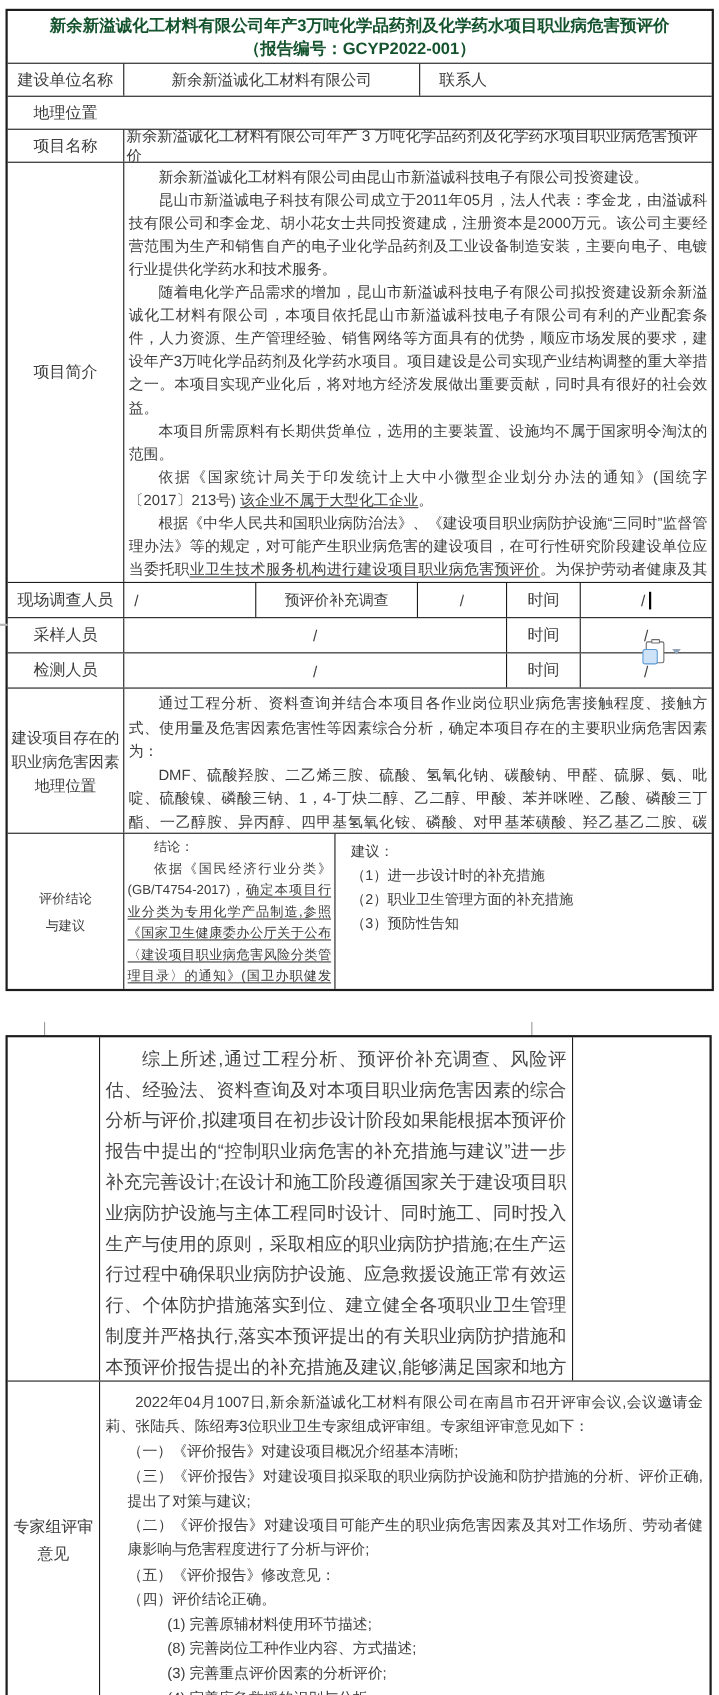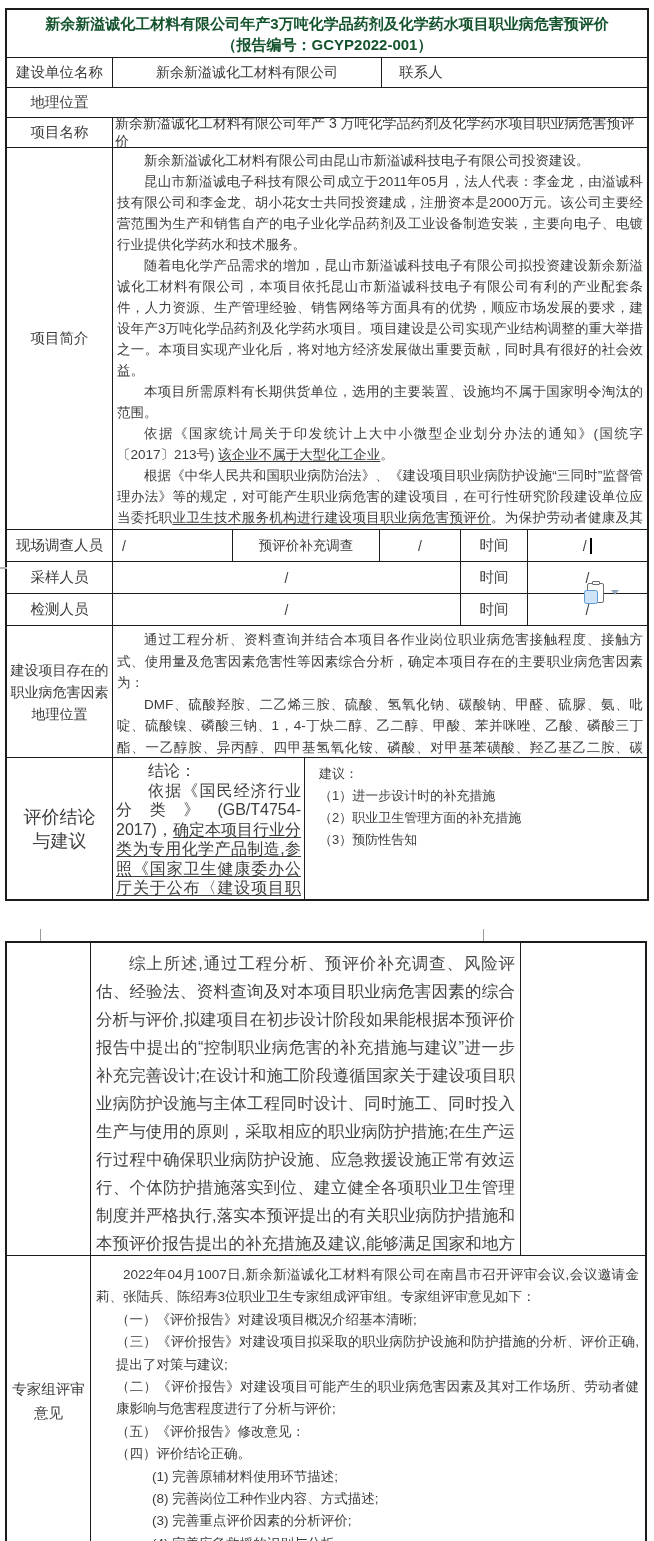--- a/index.html
+++ b/index.html
@@ -35,22 +35,22 @@
   .u { text-decoration:underline; text-underline-offset:2px; }
 
   
   #row-hazard { height:132px; }
   .hazard-label { font-size:14px; line-height:22px; }
   .hazard-body { padding:3px 4px 0 4px; font-size:13.5px; line-height:21.5px; text-align:justify; }
   .hazard-body p { text-indent:2em; }
 
   
   #row-conc { height:142px; }
-  .conc-label { font-size:18px; line-height:24px; }
-  .conc-cell { width:192px; flex:0 0 192px; padding:3px 3px 0 3px; font-size:16px; line-height:19.5px; text-align:justify; }
+  .conc-label { font-size:12px; line-height:24px; }
+  .conc-cell { width:192px; flex:0 0 192px; padding:3px 3px 0 3px; font-size:12px; line-height:19.5px; text-align:justify; }
   .conc-cell .t { text-indent:2em; }
   .sugg-cell { padding:5px 6px 0 14px; font-size:13px; line-height:22px; }
 
   
   .slash { font-size:14px; }
   .left-slash { justify-content:flex-start; padding-left:9px; }
 
   
   .w-label2 { width:83px; flex:0 0 83px; }
   #row-summary { height:312px; }

